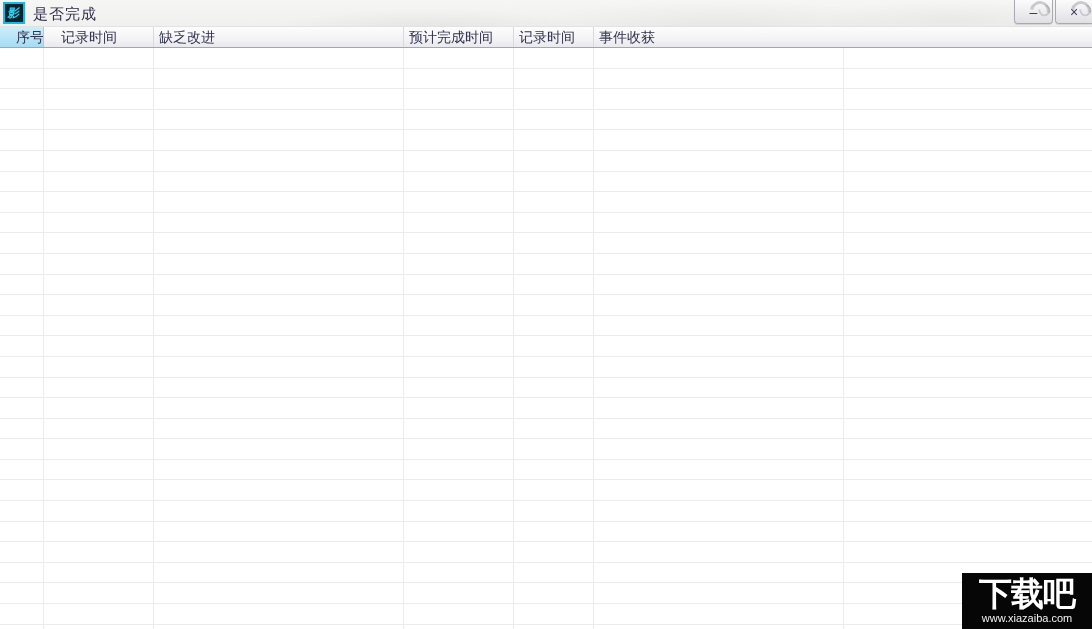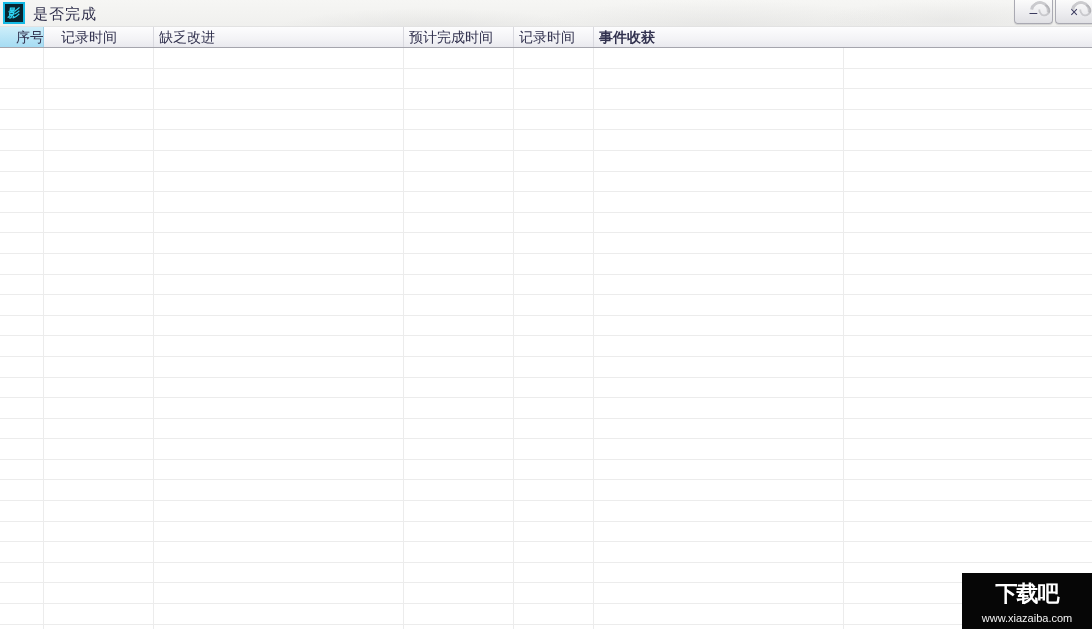--- a/index.html
+++ b/index.html
@@ -52,21 +52,21 @@
   .tbody { position:absolute; left:0; top:48px; width:1092px; height:581px;
     overflow:hidden; background:#fff; }
   .tr { display:flex; height:20.6px; border-bottom:1px solid #ececec; background:#fff; }
   .td { height:100%; border-right:1px solid #ececec; }
   .td:last-child { border-right:none; }
 
   
   .watermark { position:absolute; right:0; bottom:0; width:130px; height:56px;
     background:#060606; z-index:5; display:flex; flex-direction:column;
     align-items:center; justify-content:center; }
-  .wm-logo { color:#ffffff; font-size:22px; font-weight:900; line-height:34px;
+  .wm-logo { color:#ffffff; font-size:33px; font-weight:900; line-height:34px;
     letter-spacing:-1px; white-space:nowrap; }
   .wm-url { color:#f2f2f2; font-size:11px; line-height:13px; margin-top:1px; }
 </style>
 </head>
 <body>
 
 <div class="window">
 
   <div class="titlebar">
     <div class="app-icon">
@@ -80,21 +80,21 @@
       <span class="swirl s2"></span>
     </div>
   </div>
 
   <div class="thead" id="thead">
       <div class="th c0 hl" style="width: 44px;">序号</div>
       <div class="th c1" style="width: 110px;">记录时间</div>
       <div class="th c2" style="width: 250px;">缺乏改进</div>
       <div class="th c3" style="width: 110px;">预计完成时间</div>
       <div class="th c4" style="width: 80px;">记录时间</div>
-      <div class="th c5" style="width: 250px; font-weight: bold;">事件收获</div>
+      <div class="th c5" style="width: 250px;">事件收获</div>
     </div>
 
   <div class="tbody" id="tbody">
       <div class="tr">
         <div class="td" style="width: 44px;"></div>
         <div class="td" style="width: 110px;"></div>
         <div class="td" style="width: 250px;"></div>
         <div class="td" style="width: 110px;"></div>
         <div class="td" style="width: 80px;"></div>
         <div class="td" style="width: 250px;"></div>

